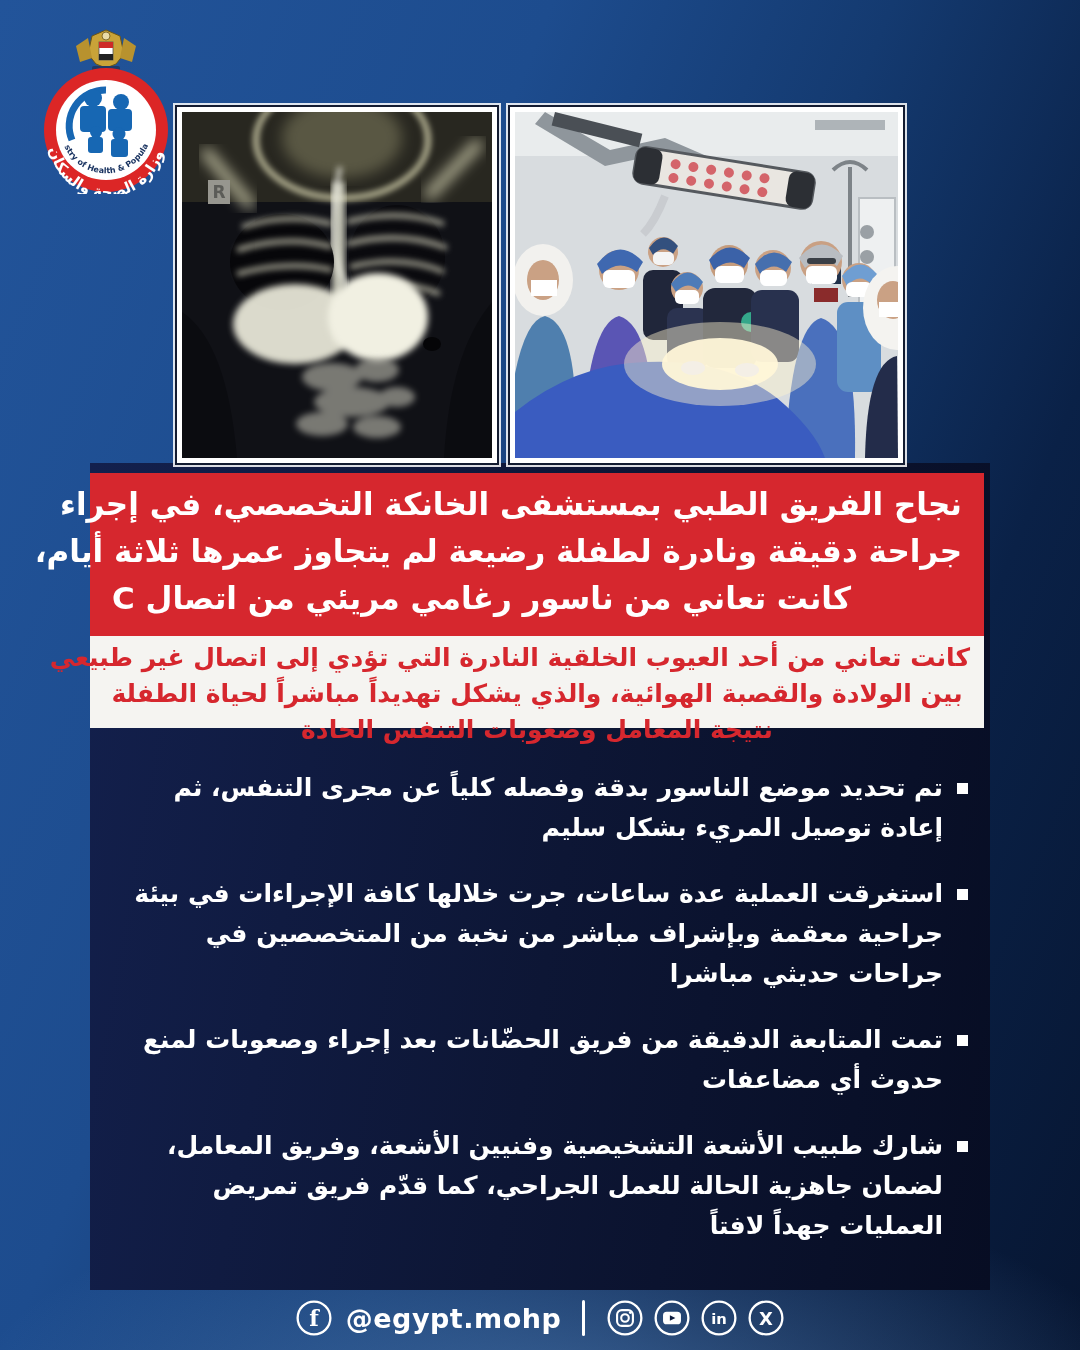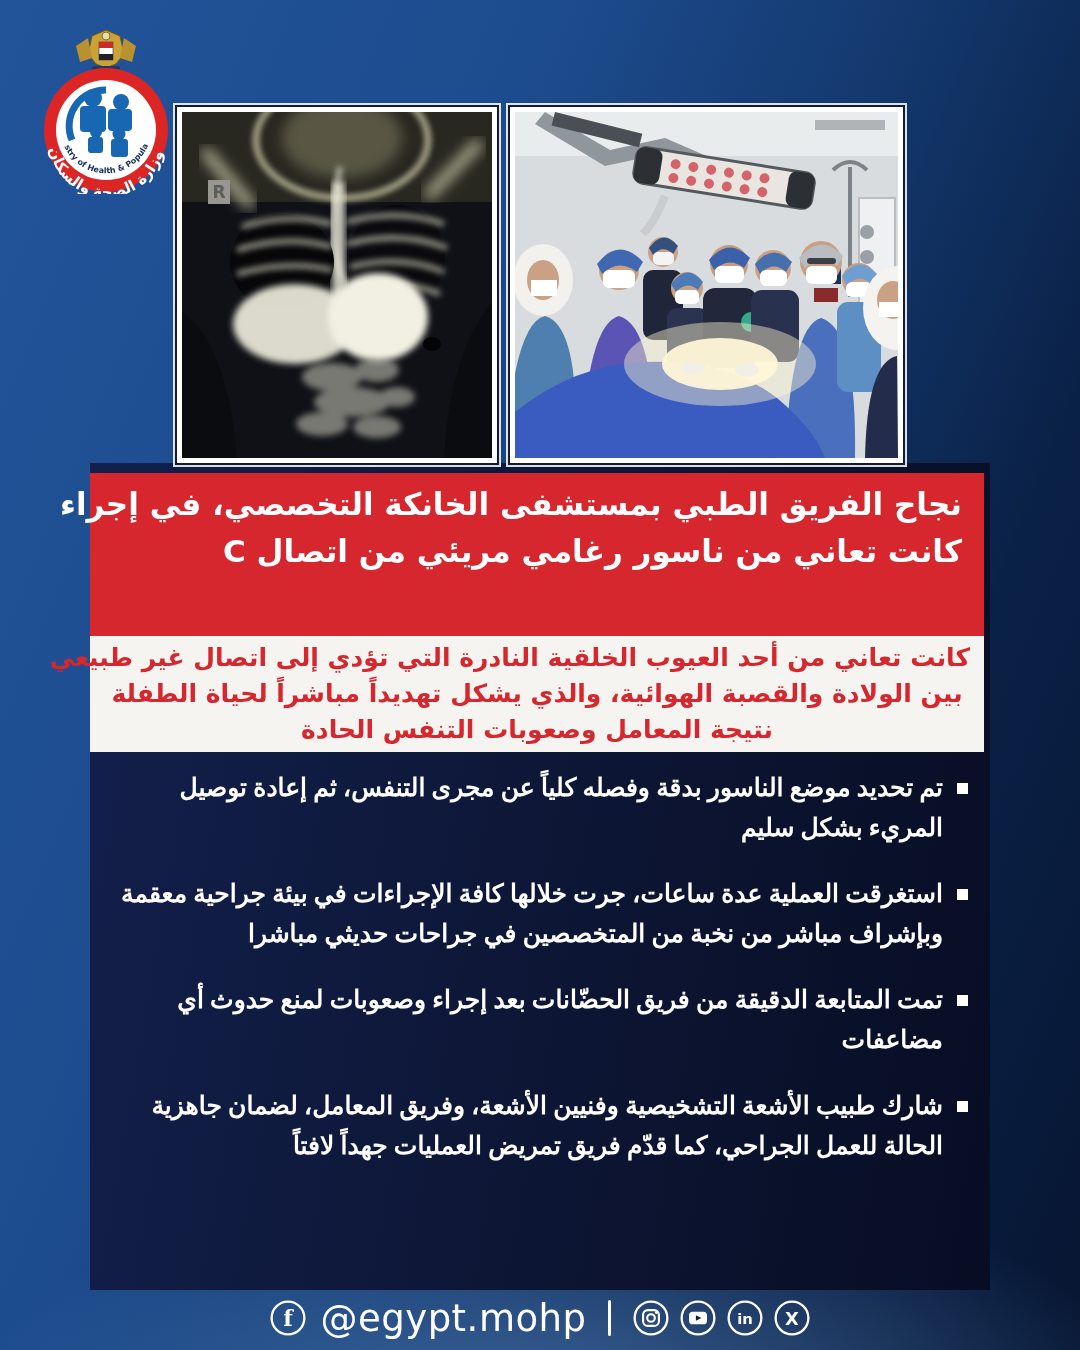--- a/index.html
+++ b/index.html
@@ -27,45 +27,45 @@
     box-shadow:0 0 0 2px rgba(7,16,38,.95),0 0 0 4px rgba(255,255,255,.85);
     overflow:hidden;background:#0e0f13;
   }
   .photo svg{display:block;}
   .photo-xray{left:177px;width:320px;height:356px;}
   .photo-surgery{left:510px;width:393px;height:356px;}
 
   
   .banner-red{
     position:absolute;left:90px;top:473px;width:894px;height:178px;
-    background:#d6272e;color:#fff;direction:rtl;text-align:right;
+    background:#d6272e;color:#fff;direction:rtl;text-align:left;
     font-weight:bold;font-size:31px;line-height:47px;padding:8px 22px;
   }
   .banner-white{
-    position:absolute;left:90px;top:636px;width:894px;height:116px;
+    position:absolute;left:90px;top:636px;width:894px;height:92px;
     background:#f5f4f1;color:#d6272e;direction:rtl;text-align:center;
     font-weight:bold;font-size:25px;line-height:36px;padding:4px 14px;
   }
   .banner-red div,.banner-white div{white-space:nowrap;}
 
   
   .bullets{
     position:absolute;right:112px;top:768px;width:858px;direction:rtl;
     color:#fff;font-size:25px;line-height:40px;font-weight:bold;
   }
   .bullet{display:flex;gap:14px;margin-bottom:26px;align-items:flex-start;}
   .bullet .marker{flex:0 0 auto;width:11px;height:11px;background:#fff;margin-top:15px;}
-  .bullet .txt{flex:1 1 auto;text-align:right;font-family:Liberation Serif, serif;}
+  .bullet .txt{flex:1 1 auto;text-align:right;}
 
   
   .footer{
     position:absolute;left:0;right:0;top:1294px;height:48px;
     display:flex;align-items:center;justify-content:center;gap:13px;color:#fff;
   }
-  .handle{font-weight:normal;font-size:37px;letter-spacing:.5px;white-space:nowrap;}
+  .handle{font-weight:bold;font-size:27px;letter-spacing:.5px;white-space:nowrap;}
   .soc{width:38px;height:38px;flex:0 0 auto;}
   .soc-group{display:flex;gap:9px;align-items:center;}
   .divider{width:3px;height:36px;background:#fff;border-radius:2px;margin:0 8px;}
 </style>
 </head>
 <body>
 
 <div class="poster">
 
   <div class="panel"></div>
@@ -265,20 +265,21 @@
       <path d="M0 300 Q60 252 130 250 Q210 246 262 286 Q300 318 310 346 L0 346 Z" fill="#3a5cc0"></path>
       <ellipse cx="205" cy="252" rx="58" ry="26" fill="#fff8e0" opacity=".95"></ellipse>
       <ellipse cx="205" cy="252" rx="96" ry="42" fill="#fff3cf" opacity=".45"></ellipse>
       <ellipse cx="178" cy="256" rx="12" ry="7" fill="#f4efe6"></ellipse>
       <ellipse cx="232" cy="258" rx="12" ry="7" fill="#f4efe6"></ellipse>
     </svg>
   </div>
 
   <div class="banner-red">
     <div>نجاح الفريق الطبي بمستشفى الخانكة التخصصي، في إجراء</div>
+    <div>جراحة دقيقة ونادرة لطفلة رضيعة لم يتجاوز عمرها ثلاثة أيام،</div>
     <div>كانت تعاني من ناسور رغامي مريئي من اتصال C</div>
   </div>
 
   <div class="banner-white">
     <div>كانت تعاني من أحد العيوب الخلقية النادرة التي تؤدي إلى اتصال غير طبيعي</div>
     <div>بين الولادة والقصبة الهوائية، والذي يشكل تهديداً مباشراً لحياة الطفلة</div>
     <div>نتيجة المعامل وصعوبات التنفس الحادة</div>
   </div>
 
   <div class="bullets">

